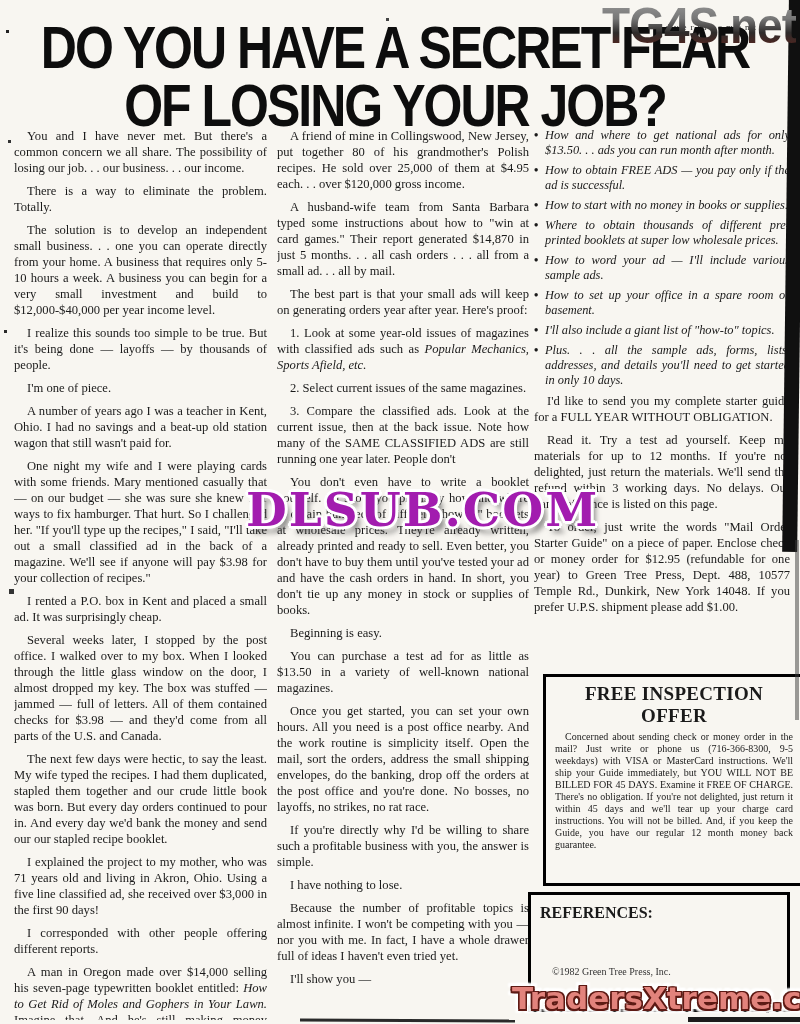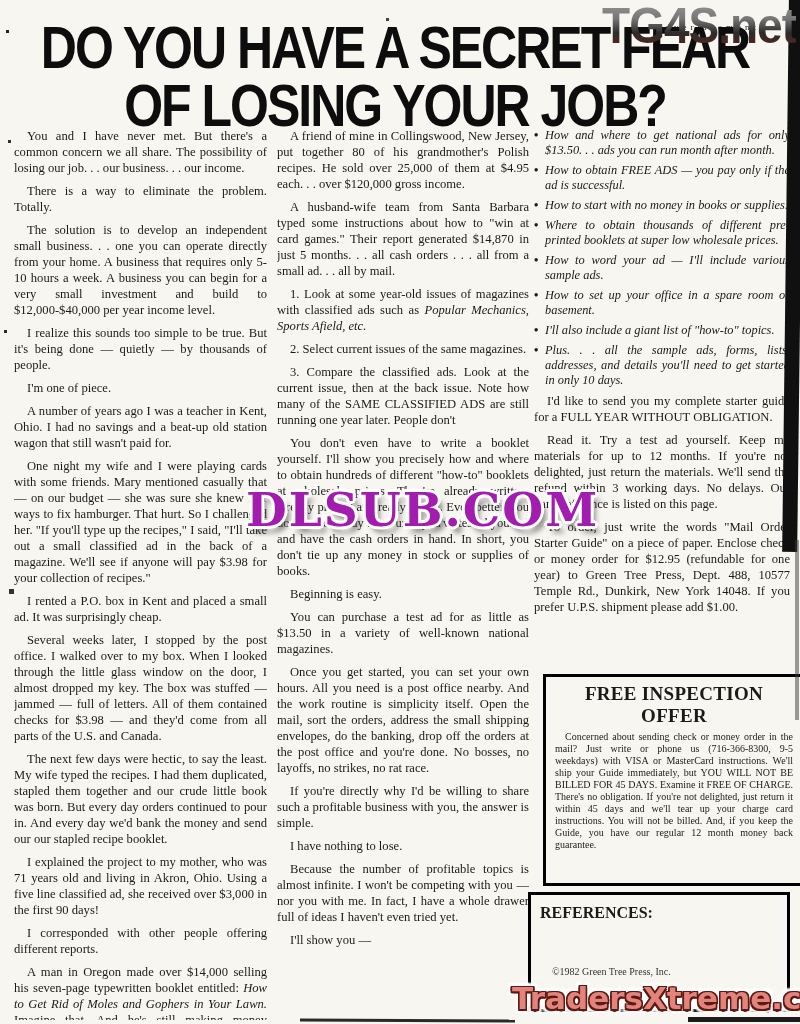--- a/index.html
+++ b/index.html
@@ -157,21 +157,21 @@
   </h1>
 
   <div class="col col1">
 
       <p class="para"><span>You and I have never met. But there's a common concern we all share. The possibility of losing our job. . . our business. . . our income.</span><em></em><span></span></p>
 
       <p class="para"><span>There is a way to eliminate the problem. Totally.</span><em></em><span></span></p>
 
       <p class="para"><span>The solution is to develop an independent small business. . . one you can operate directly from your home. A business that requires only 5-10 hours a week. A business you can begin for a very small investment and build to $12,000-$40,000 per year income level.</span><em></em><span></span></p>
 
-      <p class="para"><span>I realize this sounds too simple to be true. But it's being done — quietly — by thousands of people.</span><em></em><span></span></p>
+      <p class="para"><span>I realize this sounds too simple to be true. But it's being done — layoffs — by thousands of people.</span><em></em><span></span></p>
 
       <p class="para"><span>I'm one of piece.</span><em></em><span></span></p>
 
       <p class="para"><span>A number of years ago I was a teacher in Kent, Ohio. I had no savings and a beat-up old station wagon that still wasn't paid for.</span><em></em><span></span></p>
 
       <p class="para"><span>One night my wife and I were playing cards with some friends. Mary mentioned casually that — on our budget — she was sure she knew 101 ways to fix hamburger. That hurt. So I challenged her. "If you'll type up the recipes," I said, "I'll take out a small classified ad in the back of a magazine. We'll see if anyone will pay $3.98 for your collection of recipes."</span><em></em><span></span></p>
 
       <p class="para"><span>I rented a P.O. box in Kent and placed a small ad. It was surprisingly cheap.</span><em></em><span></span></p>
 
       <p class="para"><span>Several weeks later, I stopped by the post office. I walked over to my box. When I looked through the little glass window on the door, I almost dropped my key. The box was stuffed — jammed — full of letters. All of them contained checks for $3.98 — and they'd come from all parts of the U.S. and Canada.</span><em></em><span></span></p>
@@ -184,20 +184,21 @@
 
       <p class="para"><span>A man in Oregon made over $14,000 selling his seven-page typewritten booklet entitled: </span><em>How to Get Rid of Moles and Gophers in Your Lawn.</em><span> Imagine that. And he's still making money running the same ad - five years later.</span></p>
     </div>
 
   <div class="col col2">
 
       <p class="para"><span>A friend of mine in Collingswood, New Jersey, put together 80 of his grandmother's Polish recipes. He sold over 25,000 of them at $4.95 each. . . over $120,000 gross income.</span><em></em><span></span></p>
 
       <p class="para"><span>A husband-wife team from Santa Barbara typed some instructions about how to "win at card games." Their report generated $14,870 in just 5 months. . . all cash orders . . . all from a small ad. . . all by mail.</span><em></em><span></span></p>
 
+      <p class="para"><span>The best part is that your small ads will keep on generating orders year after year. Here's proof:</span><em></em><span></span></p>
 
       <p class="para"><span>1. Look at some year-old issues of magazines with classified ads such as </span><em>Popular Mechanics, Sports Afield, etc.</em><span></span></p>
 
       <p class="para"><span>2. Select current issues of the same magazines.</span><em></em><span></span></p>
 
       <p class="para"><span>3. Compare the classified ads. Look at the current issue, then at the back issue. Note how many of the SAME CLASSIFIED ADS are still running one year later. People don't</span><em></em><span></span></p>
 
       <p class="para"><span>You don't even have to write a booklet yourself. I'll show you precisely how and where to obtain hundreds of different "how-to" booklets at wholesale prices. They're already written, already printed and ready to sell. Even better, you don't have to buy them until you've tested your ad and have the cash orders in hand. In short, you don't tie up any money in stock or supplies of books.</span><em></em><span></span></p>
 
       <p class="para"><span>Beginning is easy.</span><em></em><span></span></p>

